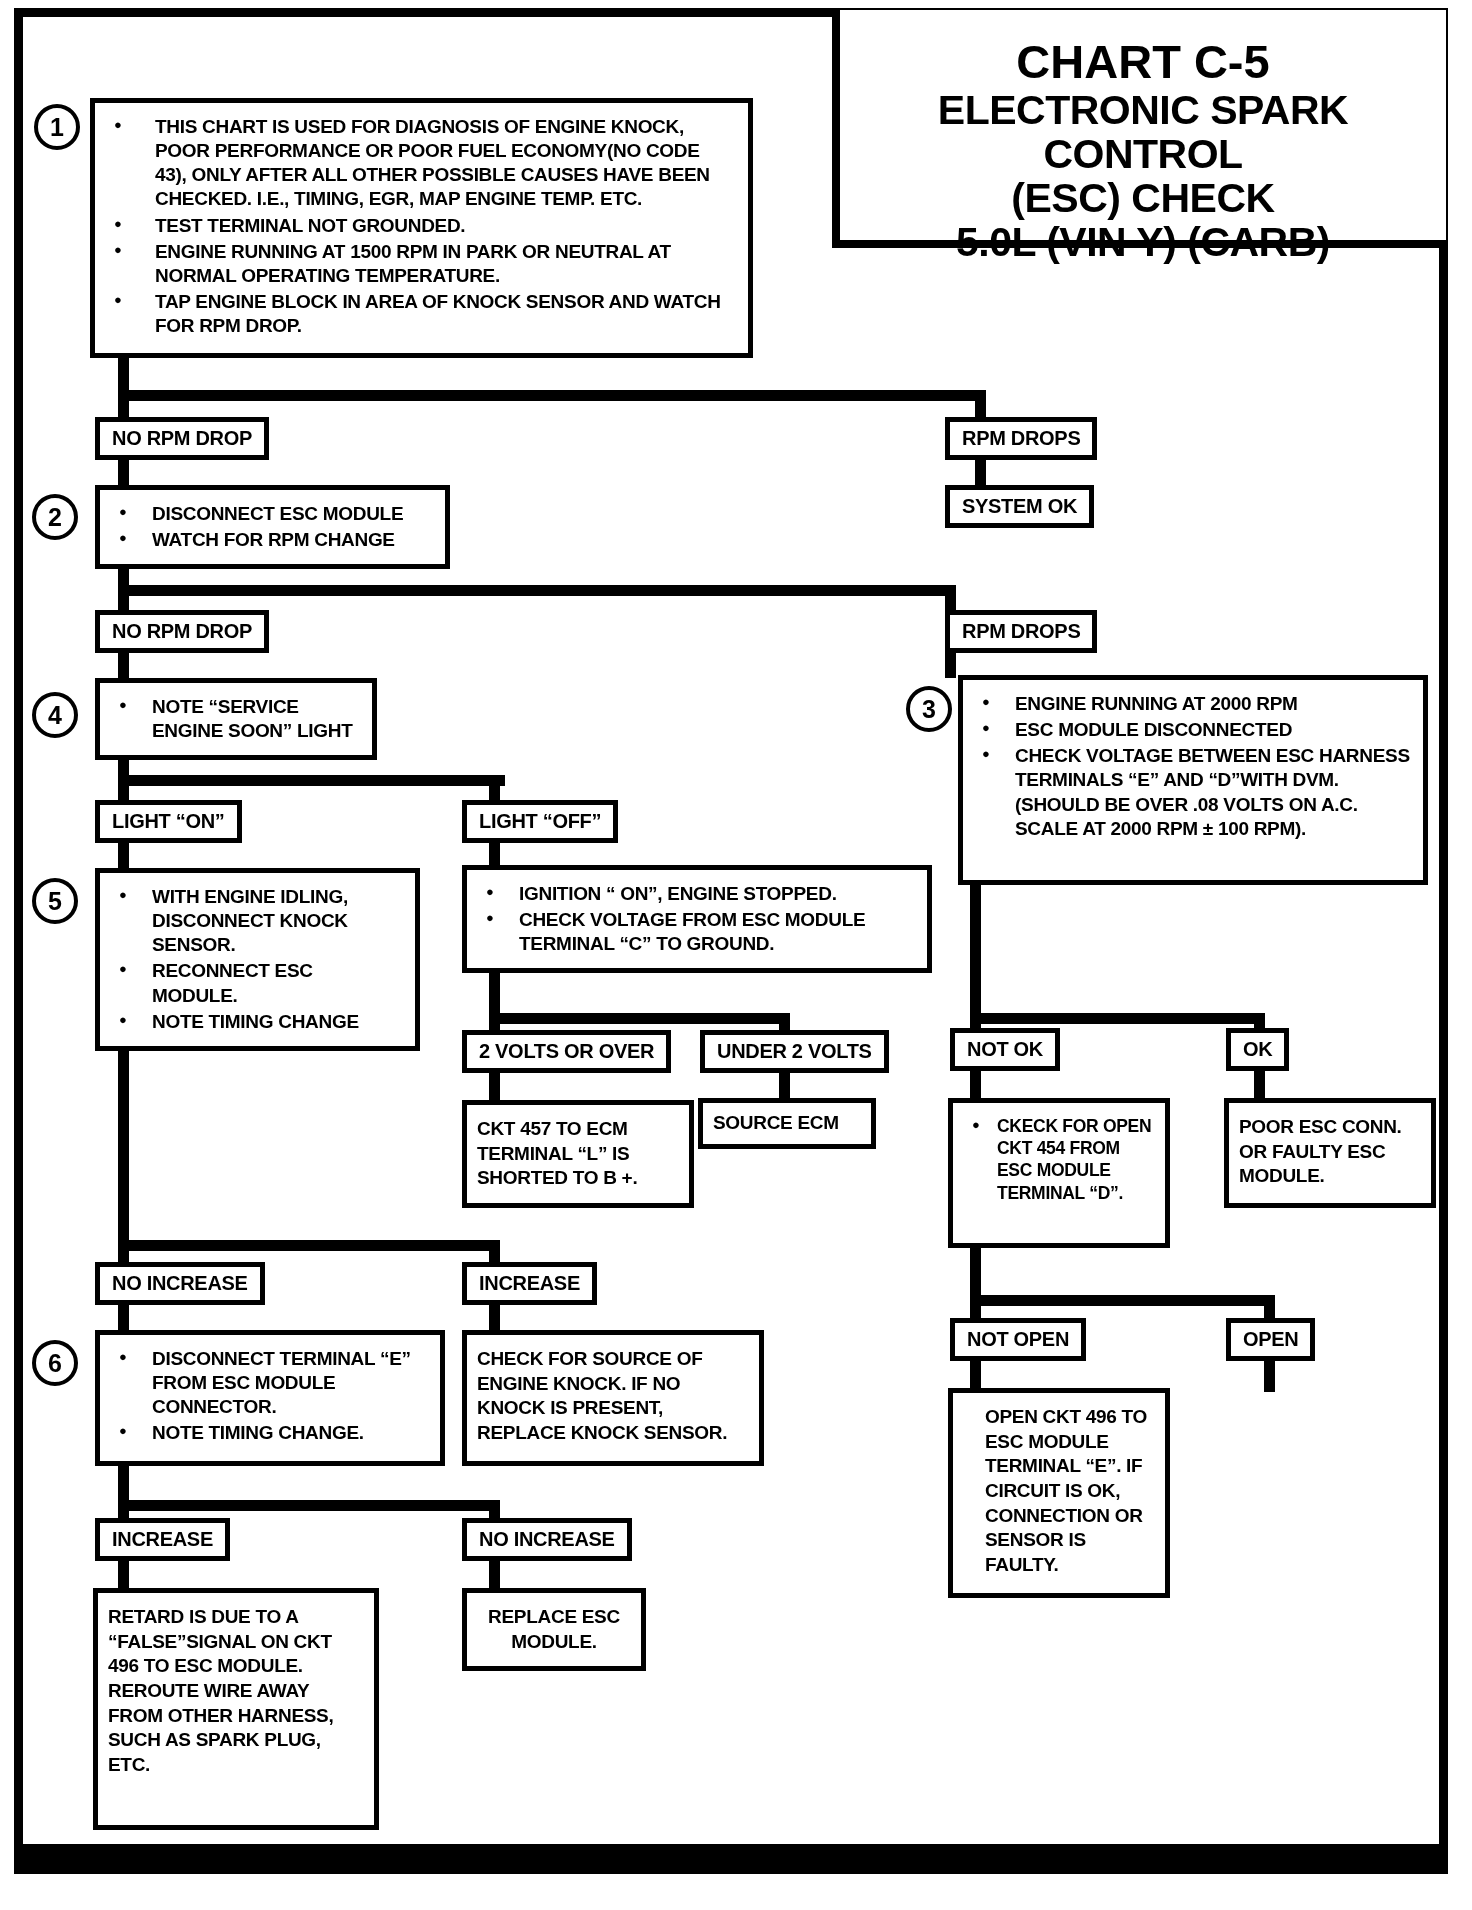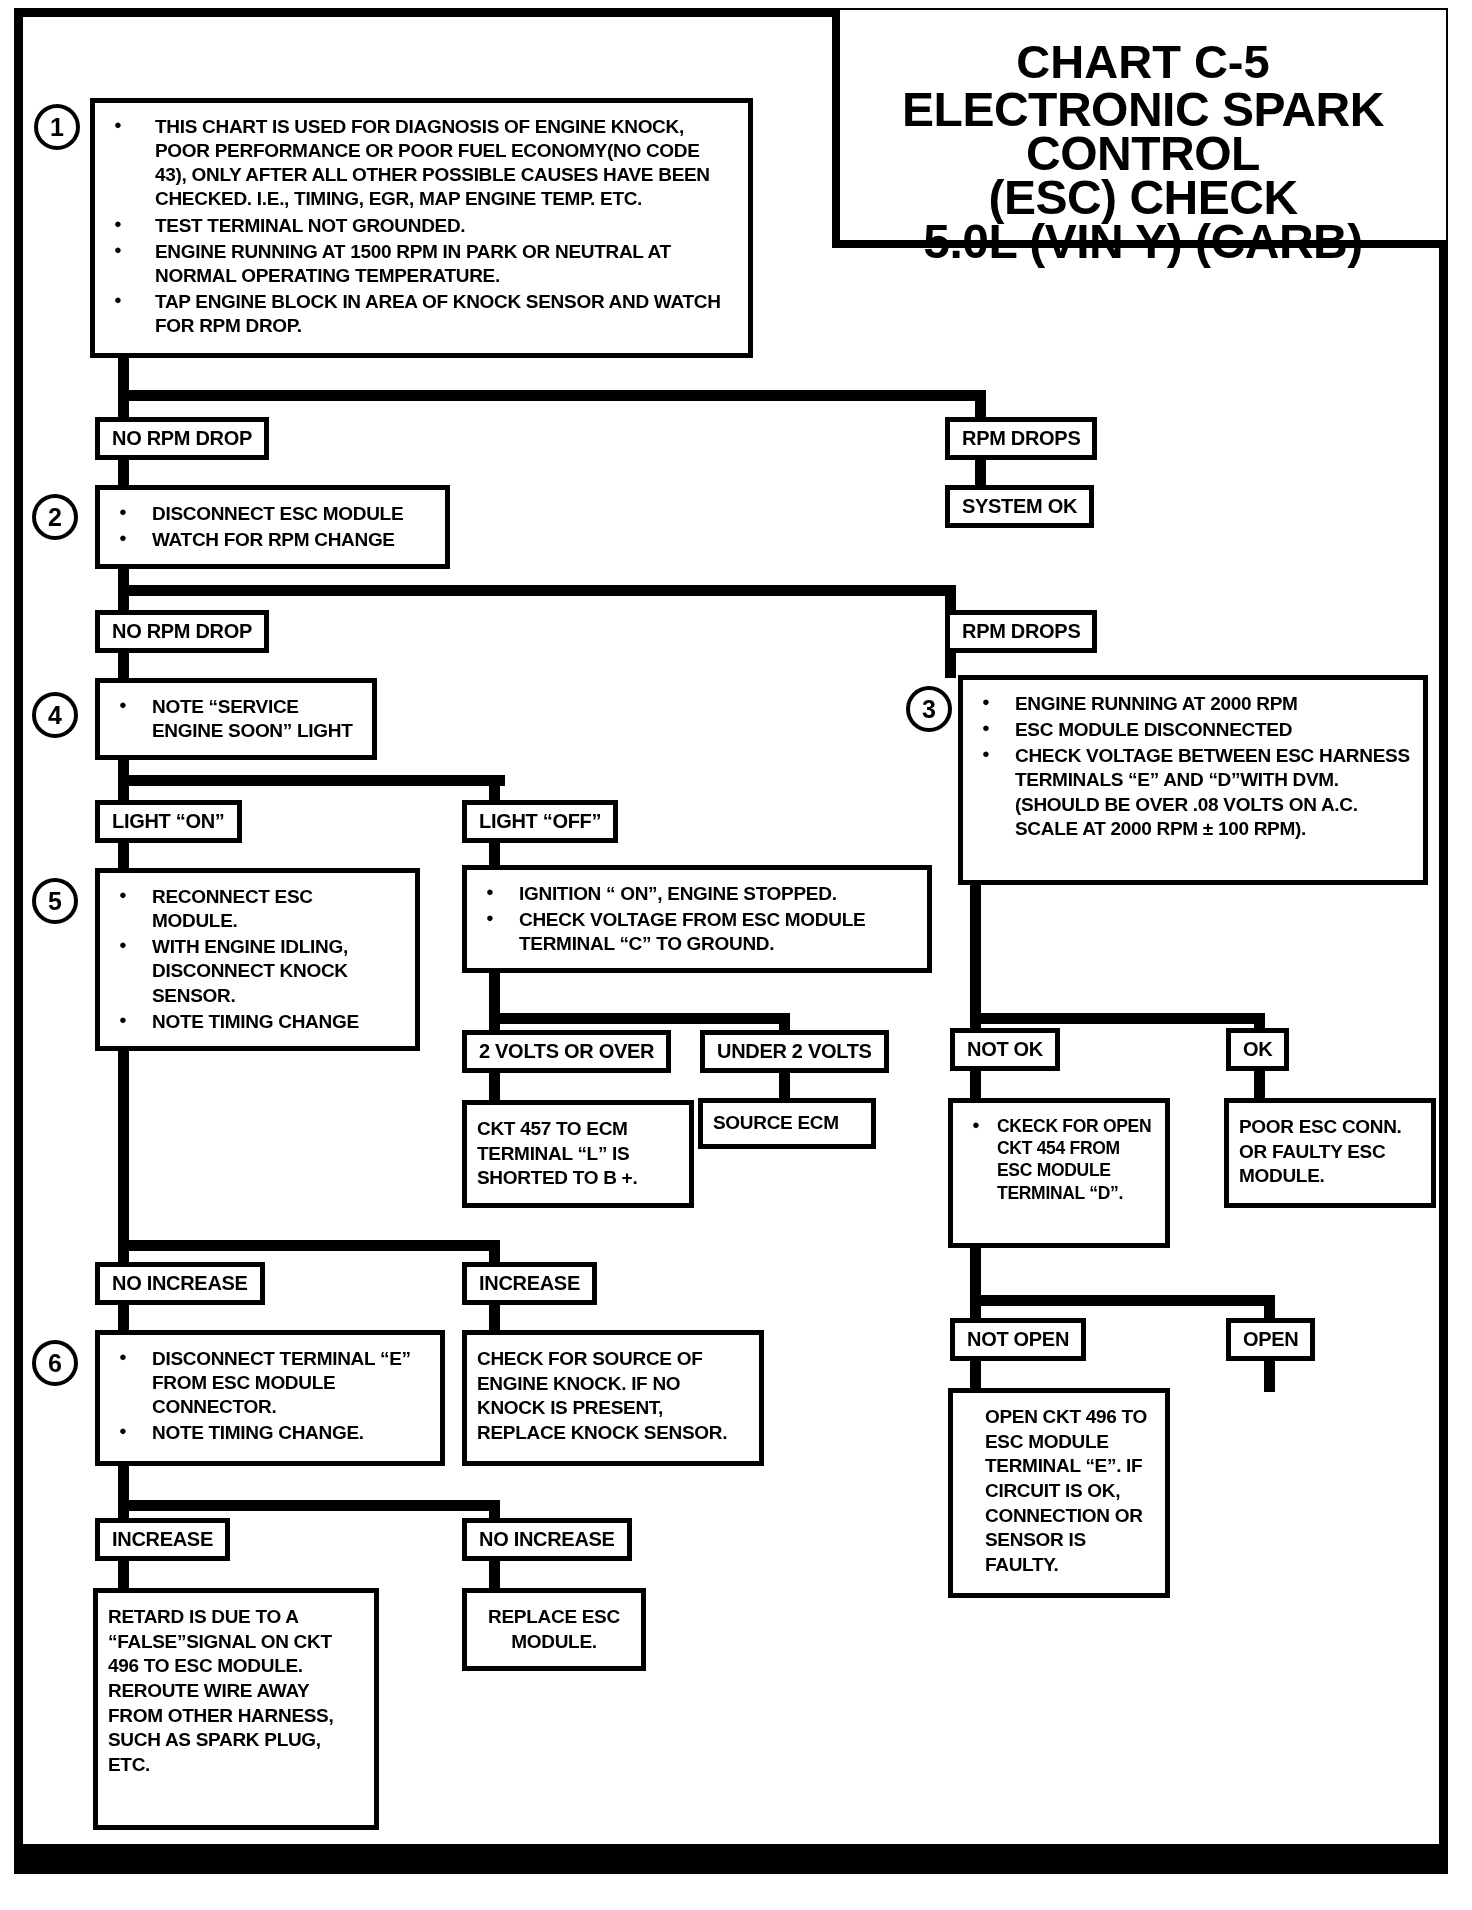--- a/index.html
+++ b/index.html
@@ -21,21 +21,21 @@
     position:absolute;left:20px;top:1844px;width:1422px;height:30px;background:#000;
   }
   
   .titlebox{
     position:absolute;left:832px;top:10px;width:614px;height:238px;
     border-left:8px solid #000;border-bottom:8px solid #000;
     box-sizing:border-box;background:#fff;
     text-align:center;padding-top:26px;
   }
   .t1{font-size:47px;letter-spacing:0px;line-height:52px;}
-  .t2{font-size:48px;line-height:44px;letter-spacing:-0.5px;}
+  .t2{font-size:41px;line-height:44px;letter-spacing:-0.5px;}
   
   .fbox{
     position:absolute;background:#fff;border:5px solid #000;box-sizing:border-box;
     padding:10px 12px;font-size:19px;line-height:1.27;letter-spacing:-0.3px;
   }
   .fbox .item{position:relative;padding-left:40px;margin:2px 0;}
   .fbox .item::before{content:"●";position:absolute;left:7px;top:2px;font-size:13px;}
   .fbox.wide .item{padding-left:48px;}
   
   .plain{
@@ -155,22 +155,22 @@
   <div class="fbox" style="left:958px;top:675px;width:470px;min-height:210px;">
     <div class="item">ENGINE RUNNING AT 2000 RPM</div>
     <div class="item">ESC MODULE DISCONNECTED</div>
     <div class="item">CHECK VOLTAGE BETWEEN ESC HARNESS TERMINALS “E” AND “D”WITH DVM. (SHOULD BE OVER .08 VOLTS ON A.C. SCALE AT 2000 RPM ± 100 RPM).</div>
   </div>
 
   <div class="lbl" style="left:95px;top:800px;">LIGHT “ON”</div>
   <div class="lbl" style="left:462px;top:800px;">LIGHT “OFF”</div>
 
   <div class="fbox" style="left:95px;top:868px;width:325px;min-height:176px;">
+    <div class="item">WITH ENGINE IDLING, DISCONNECT KNOCK SENSOR.</div>
     <div class="item">RECONNECT ESC MODULE.</div>
-    <div class="item">WITH ENGINE IDLING, DISCONNECT KNOCK SENSOR.</div>
     <div class="item">NOTE TIMING CHANGE</div>
   </div>
 
   <div class="fbox" style="left:462px;top:865px;width:470px;min-height:102px;">
     <div class="item">IGNITION “ ON”, ENGINE STOPPED.</div>
     <div class="item">CHECK VOLTAGE FROM ESC MODULE TERMINAL “C” TO GROUND.</div>
   </div>
 
   <div class="lbl" style="left:462px;top:1030px;">2 VOLTS OR OVER</div>
   <div class="lbl" style="left:700px;top:1030px;">UNDER 2 VOLTS</div>

